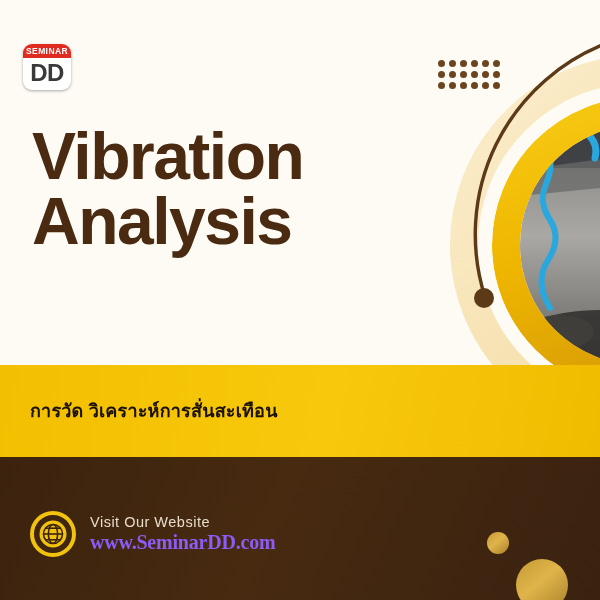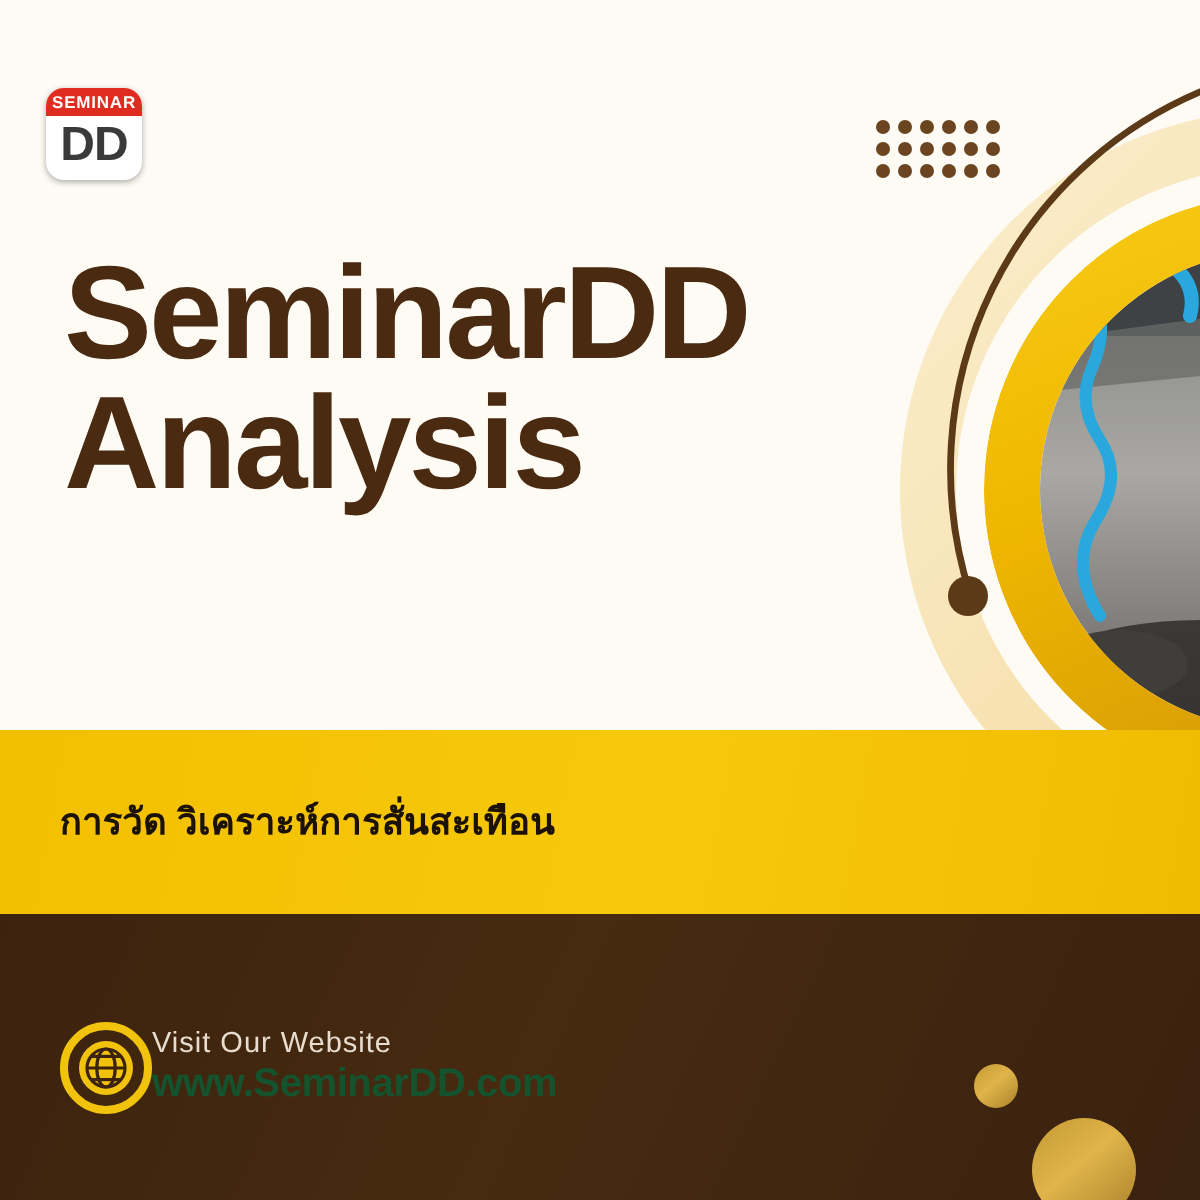--- a/index.html
+++ b/index.html
@@ -138,38 +138,40 @@
   }
   .f-circle-small { width: 22px; height: 22px; left: 487px; top: 75px; }
   .f-circle-big   { width: 52px; height: 52px; left: 516px; top: 102px; }
 
   .footer-content {
     position: absolute;
     left: 30px;
     top: 511px;
     display: flex;
     align-items: center;
+    gap: 14px;
   }
   .globe {
     position: relative;
     width: 46px;
     height: 46px;
     flex: none;
   }
   .site-lines { line-height: 1.18; }
   .visit {
     color: #e7dccd;
     font-size: 14.5px;
     letter-spacing: 0.5px;
   }
   .url {
-    color: #14532d;
+    color: #8b5cf6;
     font-size: 20px;
     font-weight: bold;
     letter-spacing: -0.2px;
+    font-family: Liberation Serif, serif;
   }
 </style>
 </head>
 <body>
 
 <div id="poster">
 
   <svg class="arc-layer" width="600" height="600" viewBox="0 0 600 600">
     <defs>
       <clipPath id="clipBelow">
@@ -240,21 +242,21 @@
       <i></i>
   </div>
 
   <div class="logo-row">
     <div class="logo-badge">
       <div class="cap">SEMINAR</div>
       <div class="dd">DD</div>
     </div>
   </div>
 
-  <div class="headline">SeminarDD
+  <div class="headline">Vibration
 Analysis</div>
 
   <div class="band"></div>
   <div class="band-text">การวัด วิเคราะห์การสั่นสะเทือน</div>
 
   <div class="footer">
     <div class="footer-circle f-circle-small"></div>
     <div class="footer-circle f-circle-big"></div>
   </div>
 

